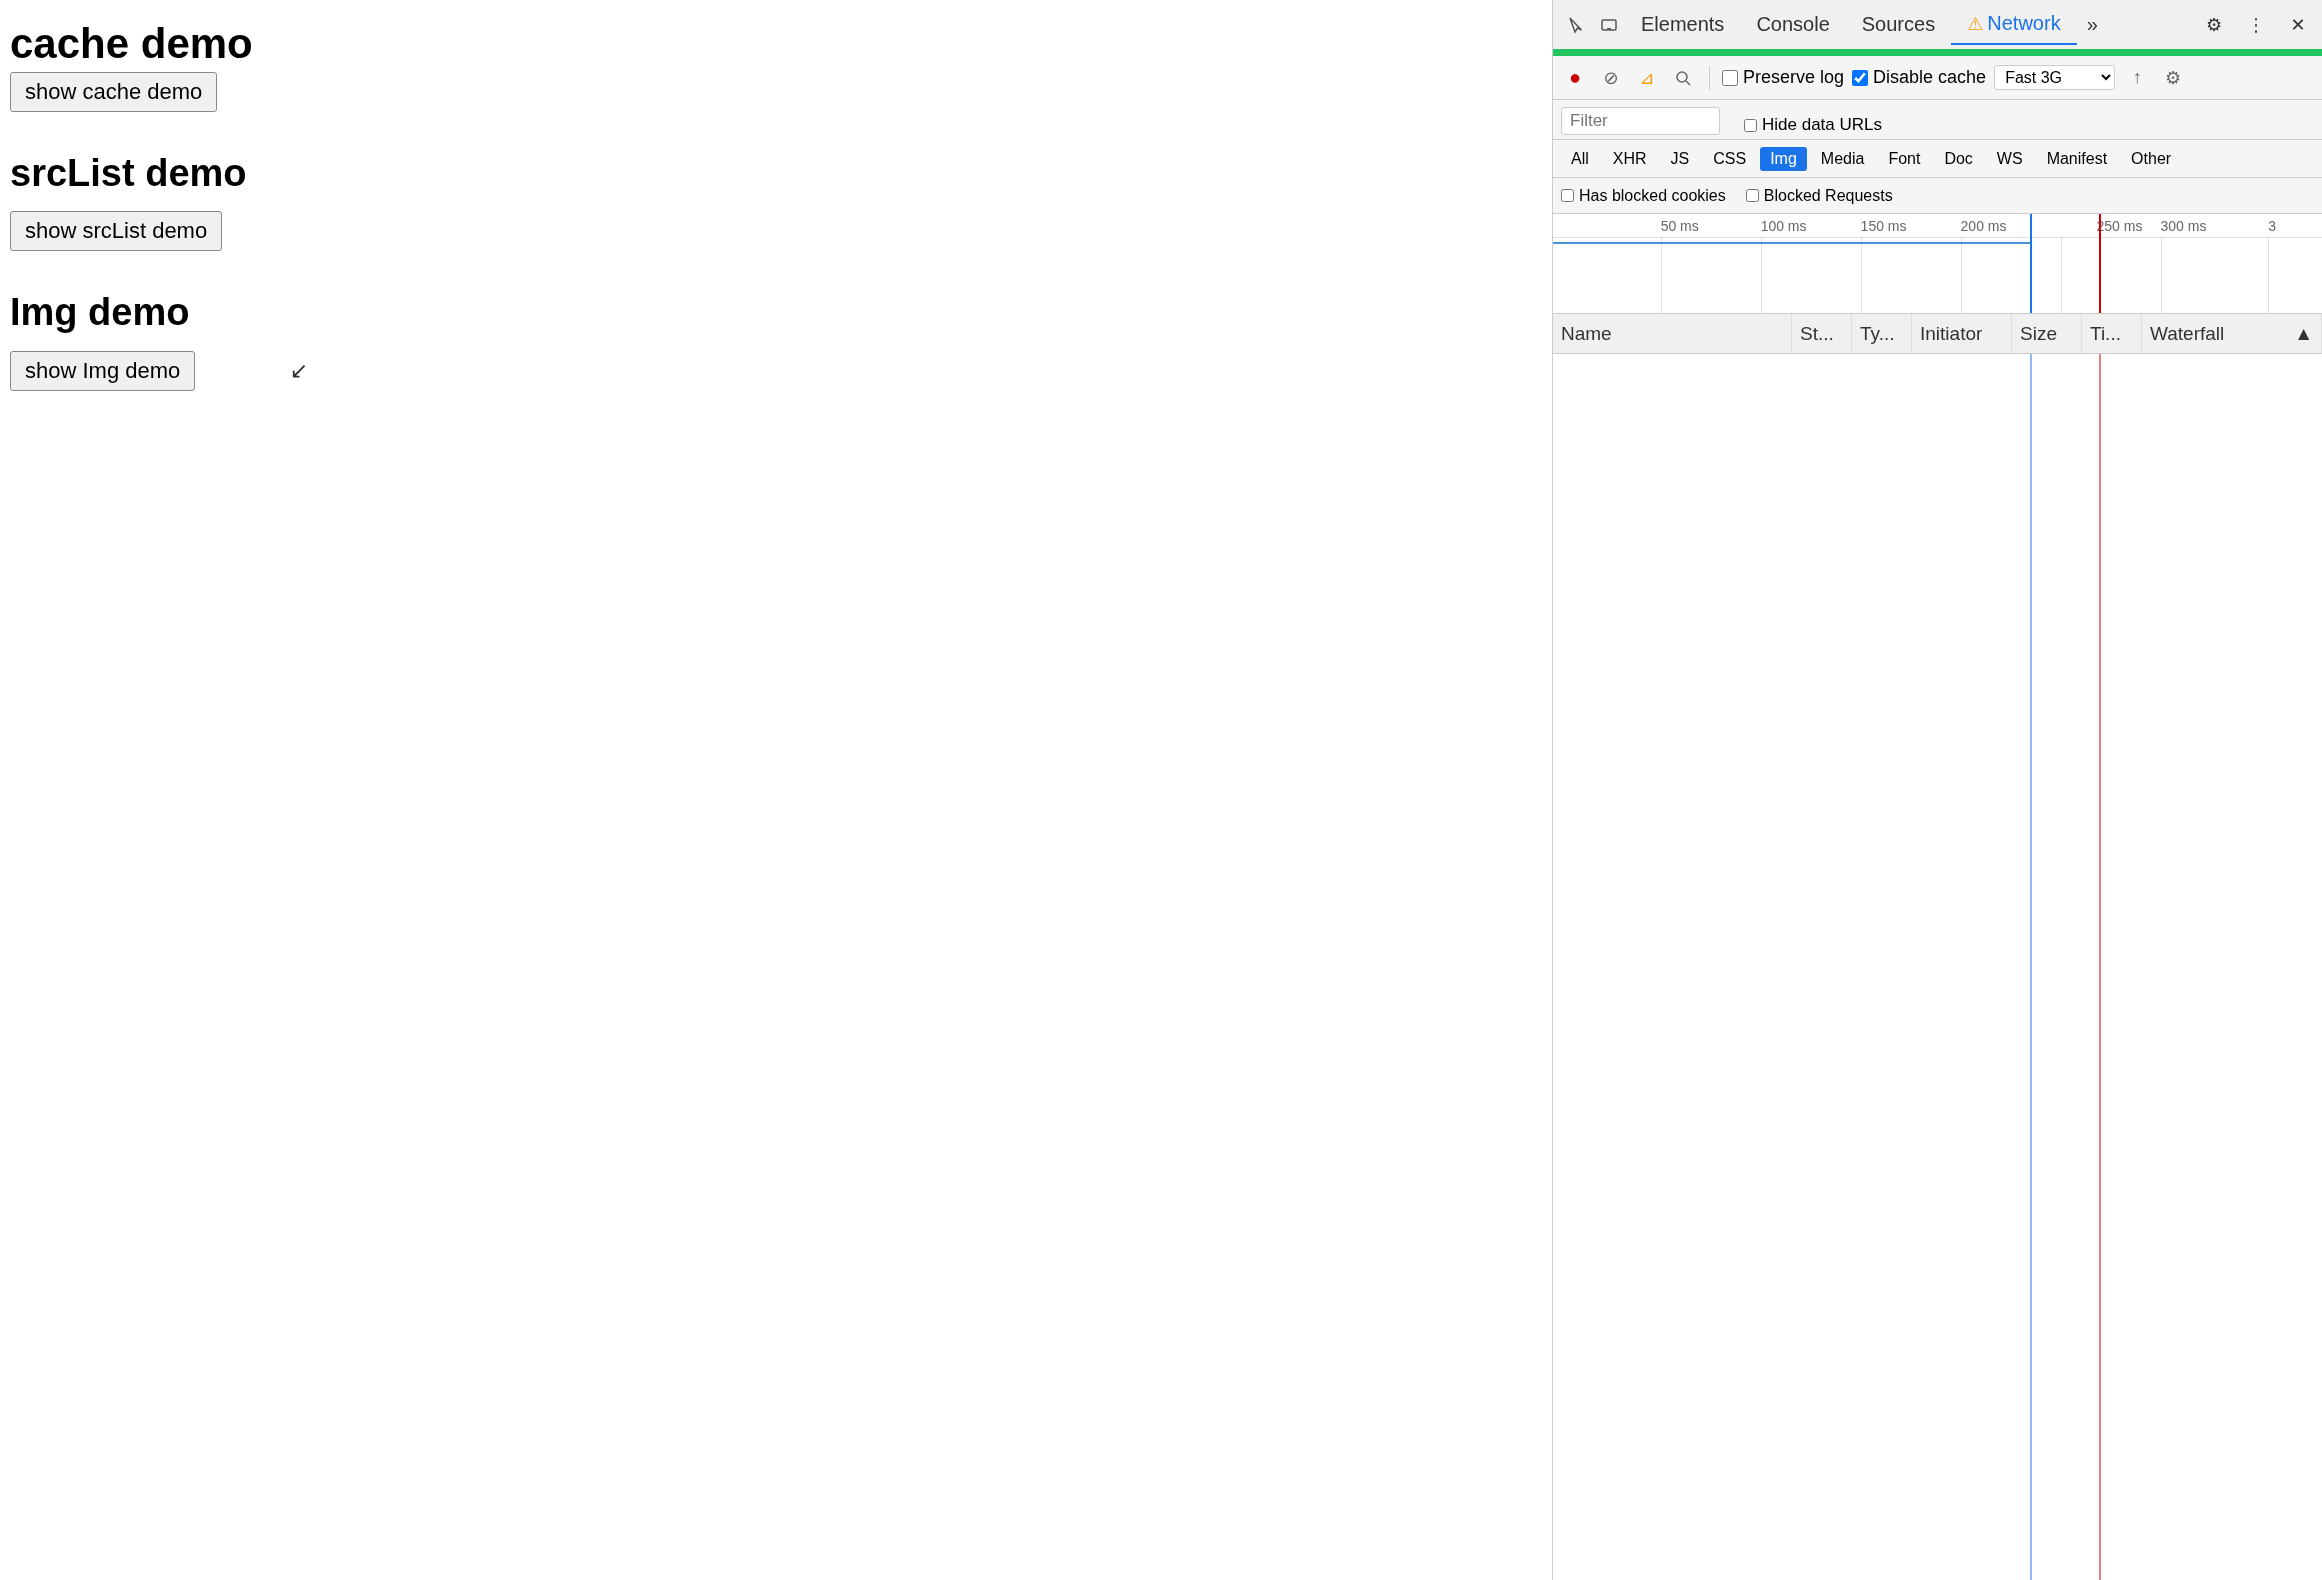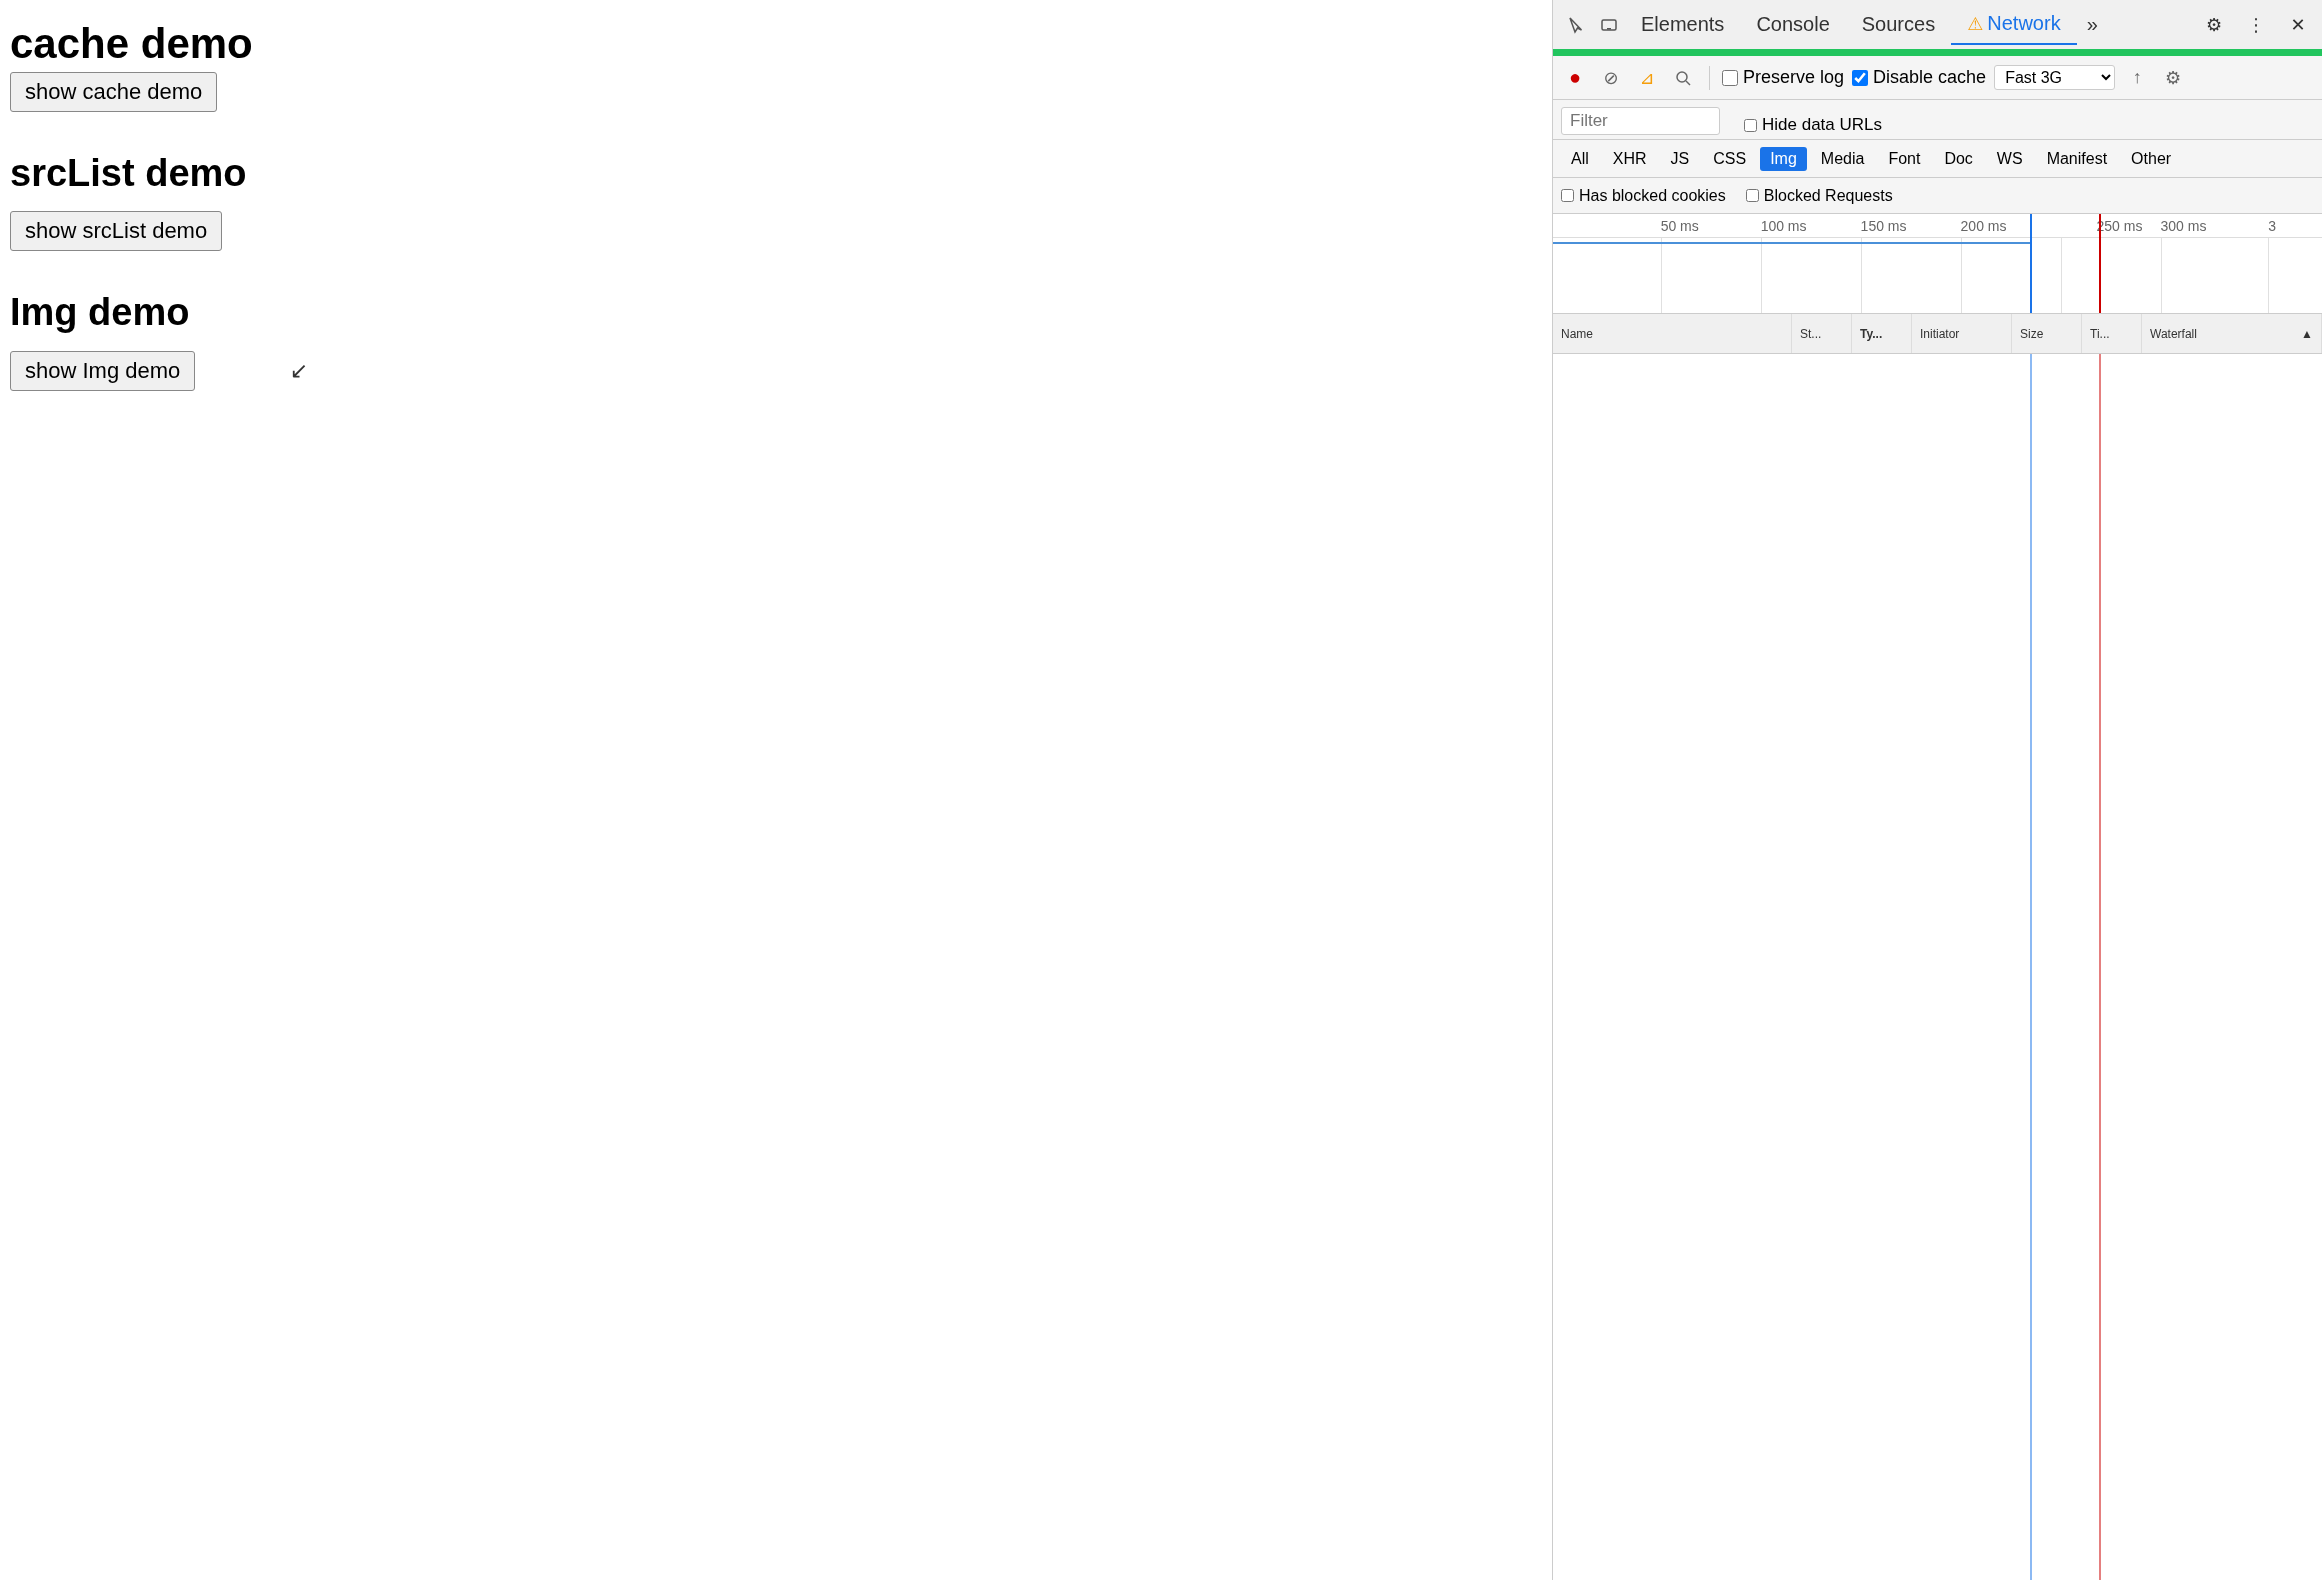--- a/index.html
+++ b/index.html
@@ -235,34 +235,34 @@
       top: 4px;
     }
 
     
     #table-header {
       display: flex;
       background: #f0f0f0;
       border-bottom: 1px solid #ccc;
       height: 40px;
       align-items: center;
-      font-size: 12px;
+      font-size: 19px;
       font-weight: normal;
     }
     .th-cell {
       padding: 0 8px;
       color: #333;
       border-right: 1px solid #ddd;
       height: 100%;
       display: flex;
       align-items: center;
     }
     .th-name { width: 239px; }
     .th-status { width: 60px; }
-    .th-type { width: 60px; font-weight: bold; }
+    .th-type { width: 60px; }
     .th-initiator { width: 100px; }
     .th-size { width: 70px; }
     .th-time { width: 60px; }
     .th-waterfall { flex: 1; display: flex; justify-content: space-between; align-items: center; }
 
     
     #table-body {
       flex: 1;
       background: #fff;
       position: relative;

